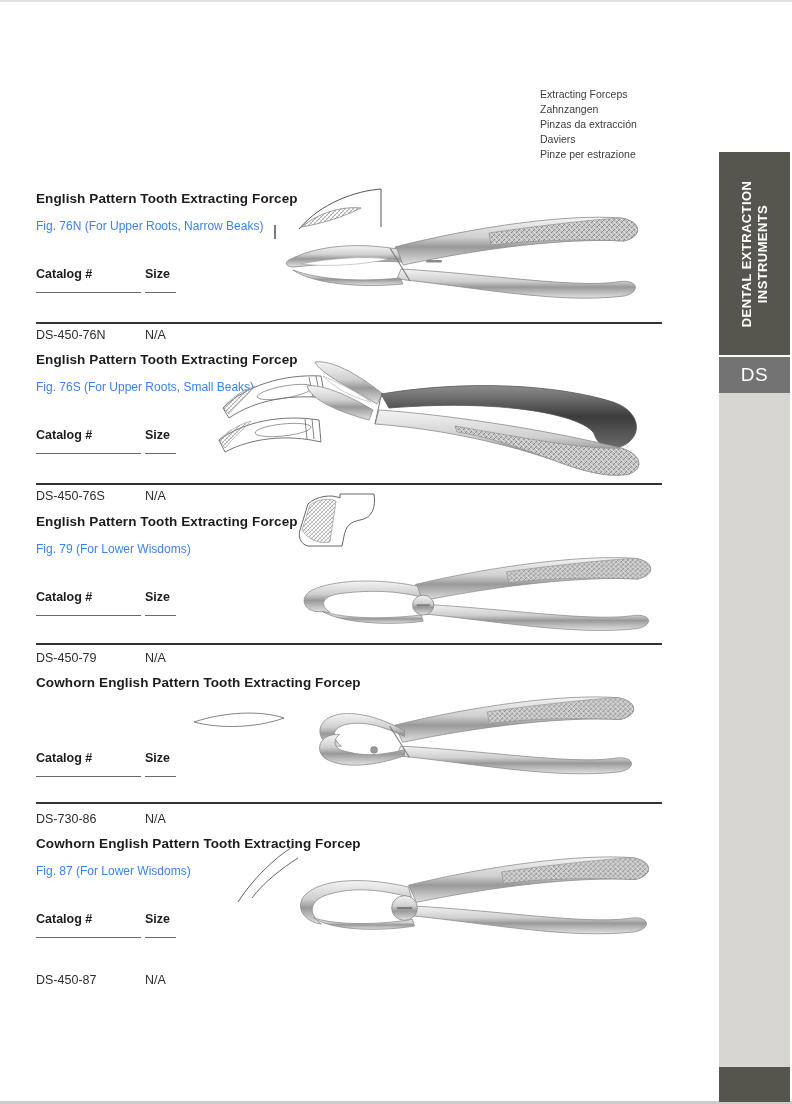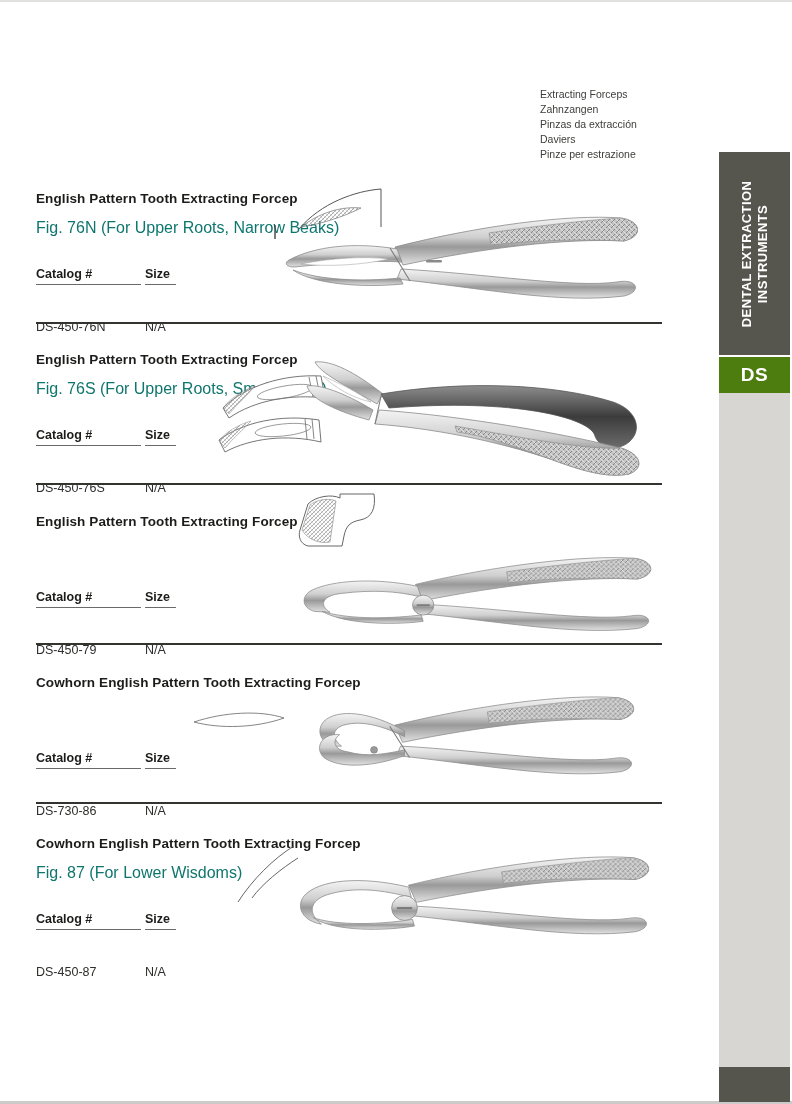--- a/index.html
+++ b/index.html
@@ -17,34 +17,34 @@
   
   .side-tab{position:absolute;left:719px;top:152px;width:71px;height:203px;background:#56554e;}
   .side-tab-text{
     position:absolute;top:50%;left:50%;
     transform:translate(-50%,-50%) rotate(-90deg);
     width:200px;text-align:center;color:#ffffff;font-weight:700;
     font-size:13px;line-height:16px;letter-spacing:0.4px;
   }
   .side-tab-text span{display:block;}
   .side-badge{
-    position:absolute;left:719px;top:357px;width:71px;height:36px;background:#4d7c0f;
-    color:#fff;font-weight:700;font-size:19px;letter-spacing:0.5px;
+    position:absolute;left:719px;top:357px;width:71px;height:36px;background:#737373;
+    color:#fff;font-weight:400;font-size:19px;letter-spacing:0.5px;
     display:flex;align-items:center;justify-content:center;
   }
   .side-strip{position:absolute;left:719px;top:393px;width:71px;height:674px;background:#d7d6d3;}
   .side-corner{position:absolute;left:719px;top:1067px;width:71px;height:35px;background:#55544d;}
 
   
   .section{position:absolute;left:36px;width:640px;}
   .s1{top:177px;} .s2{top:338px;} .s3{top:500px;} .s4{top:661px;} .s5{top:822px;}
   .p-title{font-size:13.5px;font-weight:700;color:#1c1c1a;letter-spacing:0.1px;}
-  .p-fig{font-size:16px;color:#0f766e;margin-top:8px;}
+  .p-fig{font-size:12px;color:#3b82f6;margin-top:8px;}
   .spec{position:absolute;top:90px;left:0;display:flex;}
-  .hd{font-size:12.5px;font-weight:700;color:#1c1c1a;padding-bottom:3px;border-bottom:1.3px solid #6a6a6a;}
+  .hd{font-size:12.5px;font-weight:700;color:#1c1c1a;padding-bottom:11px;border-bottom:1.3px solid #6a6a6a;}
   .c1{width:105px;}
   .c2{width:31px;margin-left:4px;}
   .val{font-size:12.5px;color:#2e2e2c;padding-top:3px;white-space:nowrap;margin-top:32px;}
 
   .rule{position:absolute;left:36px;width:626px;height:1.5px;background:#333330;}
   .r1{top:322px;} .r2{top:483px;} .r3{top:643px;} .r4{top:802px;}
 
   
   .photo{position:absolute;}
   .ph1{left:263px;top:183px;width:404px;height:124px;}
@@ -174,20 +174,21 @@
       <path d="M176,46 C260,32 350,36 408,54 C432,62 438,82 424,94 C412,104 394,100 390,88 C386,70 310,50 184,60 Z" fill="url(#steelD)" stroke="#555" stroke-width="0.8"></path>
       <path d="M174,62 C260,68 360,86 416,100 C436,106 440,120 424,126 C404,130 380,124 348,112 C290,92 225,80 170,76 Z" fill="url(#steelV)" stroke="#8a8a8a" stroke-width="0.8"></path>
       <path d="M250,78 C320,90 380,102 416,100 C436,106 440,120 424,126 C404,130 380,124 348,112 C316,100 280,88 252,84 Z" fill="url(#knurl)" stroke="#8a8a8a" stroke-width="0.6"></path>
       <path d="M176,48 L170,76" stroke="#7c7c7c" stroke-width="1.1" fill="none"></path>
     </g>
   </svg>
 </div>
 
 <section class="section s3">
   <h3 class="p-title">English Pattern Tooth Extracting Forcep</h3>
+  <p class="p-fig">Fig. 79 (For Lower Wisdoms)</p>
   <div class="spec">
     <div class="c1">
       <div class="hd">Catalog #</div>
       <div class="val">DS-450-79</div>
     </div>
     <div class="c2">
       <div class="hd">Size</div>
       <div class="val">N/A</div>
     </div>
   </div>

